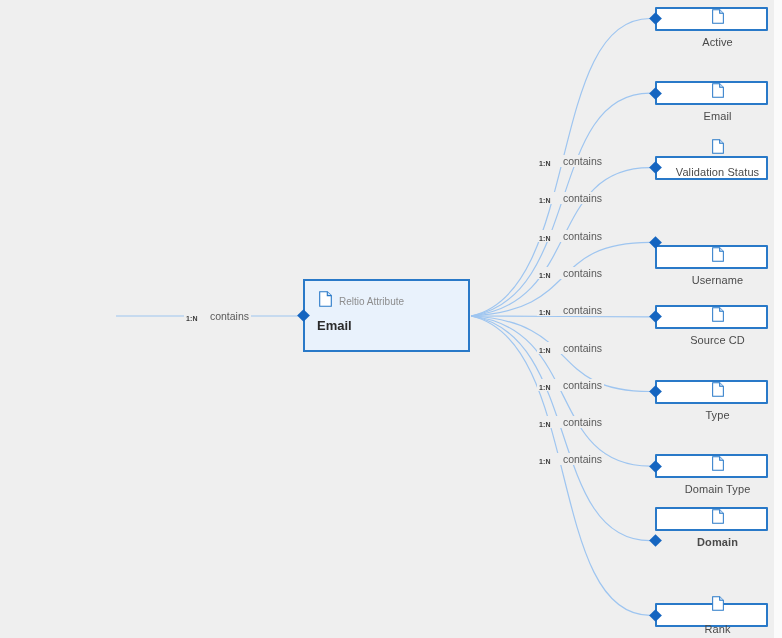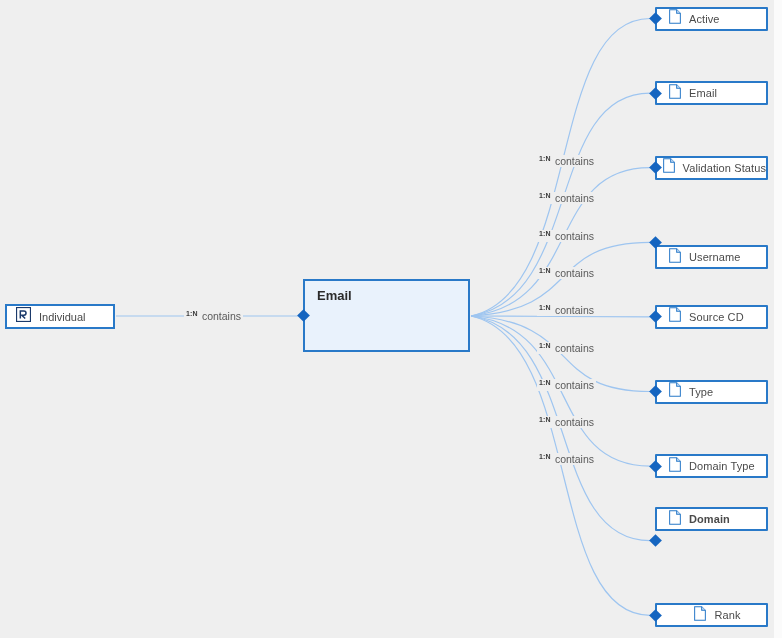--- a/index.html
+++ b/index.html
@@ -43,20 +43,21 @@
     background: #ffffff;
     display: flex;
     align-items: center;
   }
   .node.attr {
     height: 24px;
     width: 113px;
     padding-left: 12px;
     gap: 8px;
     border-radius: 1px;
+    flex-direction: column;
   }
   .node.attr .label {
     font-size: 11px;
     color: #4a4a4a;
     letter-spacing: 0.1px;
     white-space: nowrap;
   }
   
   #node-individual {
     left: 5px;
@@ -106,22 +107,22 @@
     position: absolute;
     width: 9px;
     height: 9px;
     background: #1565c0;
     transform: rotate(45deg);
   }
   
   .edge-label {
     position: absolute;
     display: flex;
-    align-items: flex-start;
-    gap: 4px;
+    align-items: flex-end;
+    gap: 12px;
     white-space: nowrap;
     background: #efefef;
     padding: 0 2px;
   }
   .edge-label .card {
     font-size: 7px;
     font-weight: bold;
     color: #3a3a3a;
     letter-spacing: 0.2px;
   }
@@ -143,31 +144,31 @@
       <path d="M 471 316 C 581.98 298.168, 546.18 93.1, 650 93.1" fill="none" stroke="#9ec5f0" stroke-width="1.2"></path>
       <path d="M 471 316 C 581.98 304.136, 546.18 167.7, 650 167.7" fill="none" stroke="#9ec5f0" stroke-width="1.2"></path>
       <path d="M 471 316 C 581.98 310.104, 546.18 242.29999999999998, 650 242.29999999999998" fill="none" stroke="#9ec5f0" stroke-width="1.2"></path>
       <path d="M 471 316 C 581.98 316.072, 546.18 316.9, 650 316.9" fill="none" stroke="#9ec5f0" stroke-width="1.2"></path>
       <path d="M 471 316 C 581.98 322.04, 546.18 391.5, 650 391.5" fill="none" stroke="#9ec5f0" stroke-width="1.2"></path>
       <path d="M 471 316 C 581.98 328.008, 546.18 466.09999999999997, 650 466.09999999999997" fill="none" stroke="#9ec5f0" stroke-width="1.2"></path>
       <path d="M 471 316 C 581.98 333.976, 546.18 540.6999999999999, 650 540.6999999999999" fill="none" stroke="#9ec5f0" stroke-width="1.2"></path>
       <path d="M 471 316 C 581.98 339.944, 546.18 615.3, 650 615.3" fill="none" stroke="#9ec5f0" stroke-width="1.2"></path>
     </svg>
 
-  <div class="node" id="node-individual">
-    <span class="r-logo">
-      <svg width="15" height="15" viewBox="0 0 16 16">
-        <rect x="0.5" y="0.5" width="15" height="15" fill="none" stroke="#1b3a6b" stroke-width="1.4"></rect>
-        <path d="M4.6 12.2 V4.2 H8.4 a2.3 2.3 0 0 1 0 4.6 H6.2 l3.6 3.4" fill="none" stroke="#1b3a6b" stroke-width="1.6" stroke-linejoin="miter" stroke-linecap="butt"></path>
-      </svg>
-    </span>
-    <span class="label">Individual</span>
-  </div>
 
   <div id="node-email">
+    <div class="row-type">
+      <span class="doc-icon">
+        <svg width="13" height="16" viewBox="0 0 13 16">
+          <path d="M0.7 0.7 H8.3 L12.3 4.6 V15.3 H0.7 Z" fill="#ffffff" stroke="#2979c8" stroke-width="1.1"></path>
+          <path d="M8.3 0.7 V4.6 H12.3" fill="#cfe2f7" stroke="#2979c8" stroke-width="1.1"></path>
+        </svg>
+      </span>
+      <span class="type-label">Reltio Attribute</span>
+    </div>
     <div class="title">Email</div>
   </div>
   <div class="diamond" id="email-left-diamond" style="left:299px; top:311px;"></div>
 
   <div id="attr-layer">
       <div class="node attr" style="left: 655px; top: 6.5px;">
         <span class="doc-icon"><svg width="12" height="15" viewBox="0 0 13 16">
             <path d="M0.7 0.7 H8.3 L12.3 4.6 V15.3 H0.7 Z" fill="#ffffff" stroke="#2979c8" stroke-width="1.1"></path>
             <path d="M8.3 0.7 V4.6 H12.3" fill="#cfe2f7" stroke="#2979c8" stroke-width="1.1"></path>
           </svg></span>

